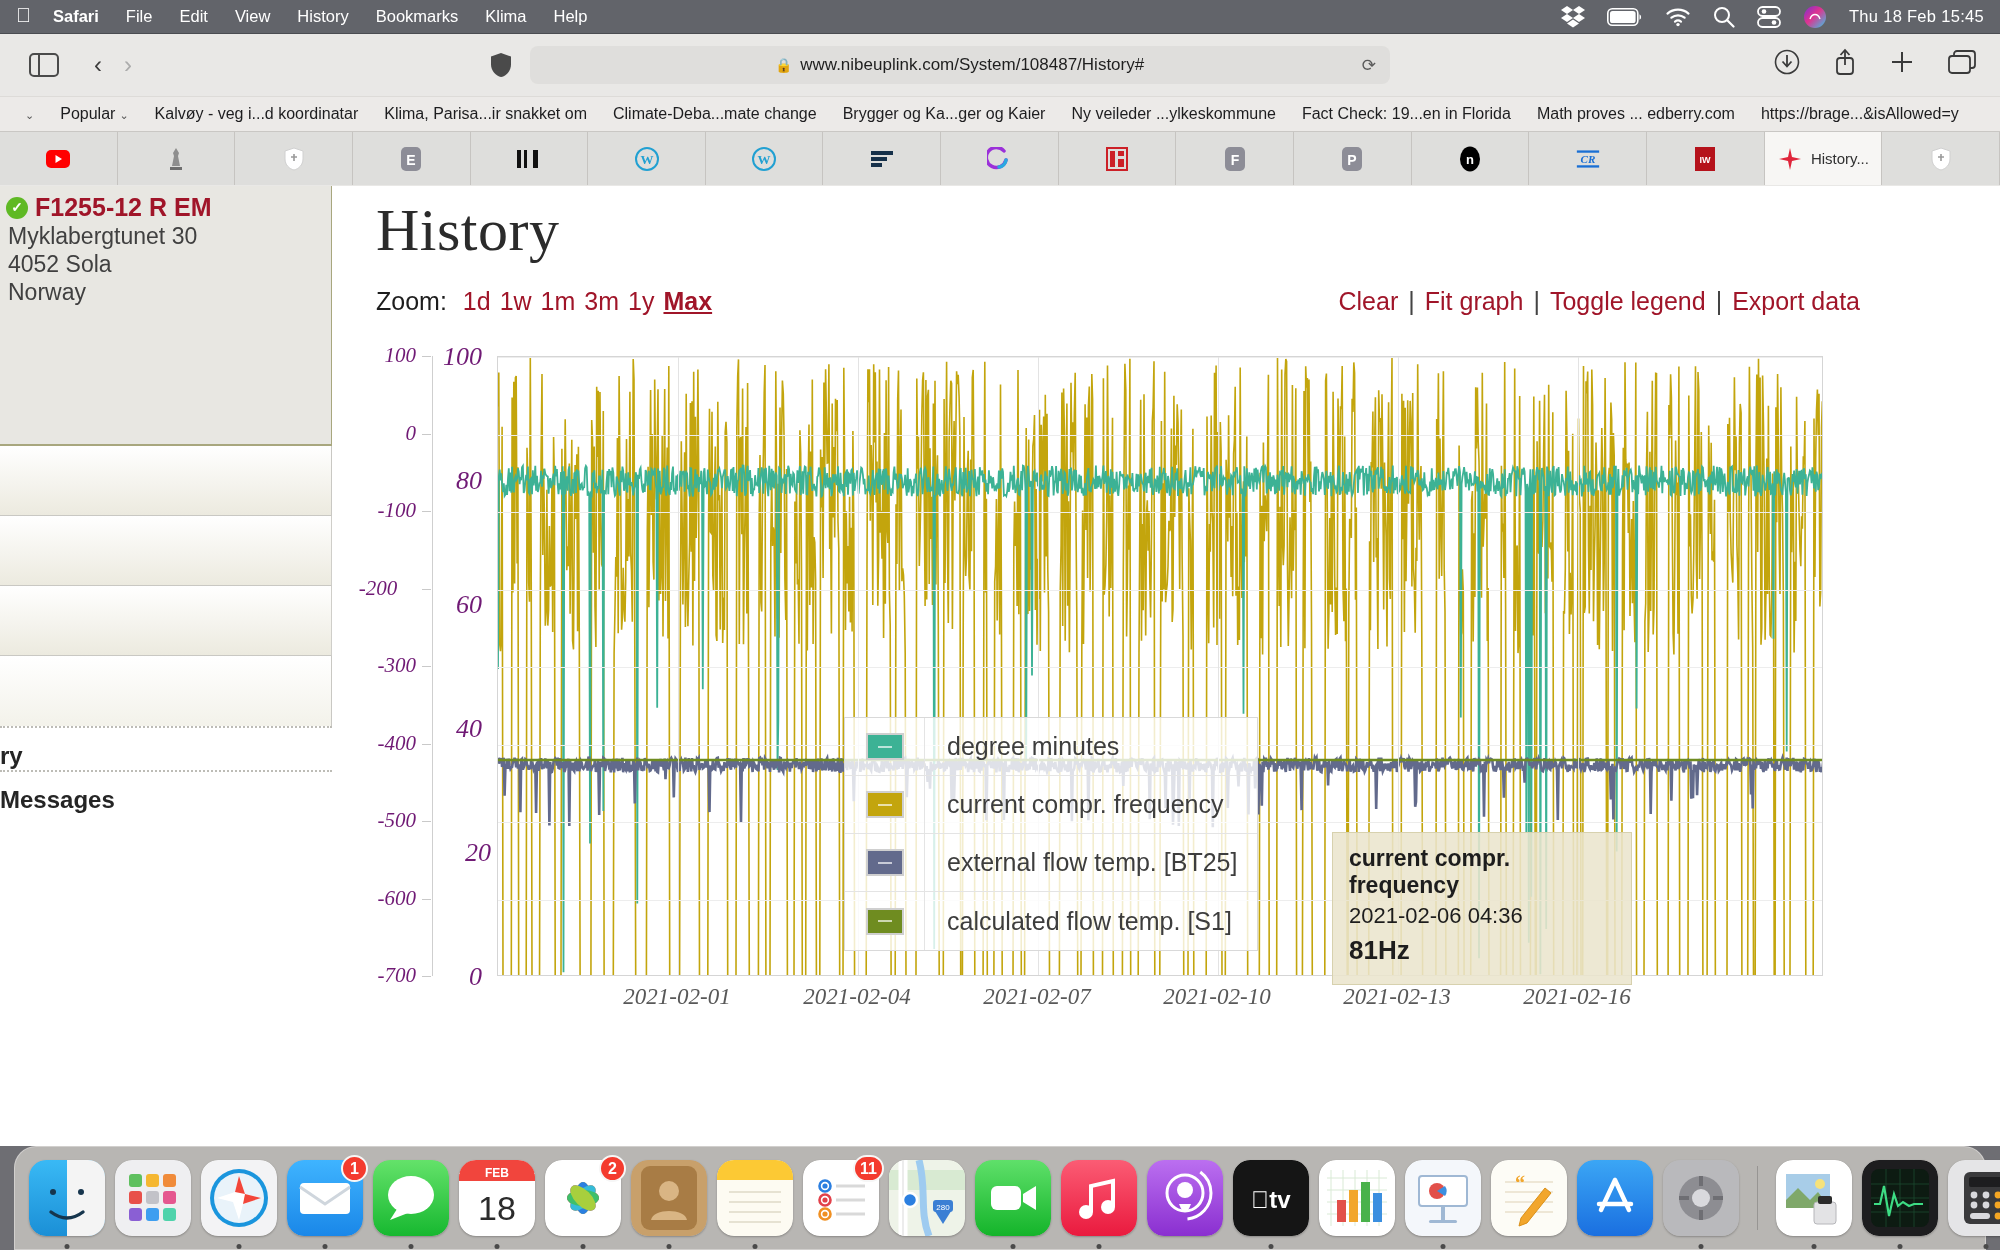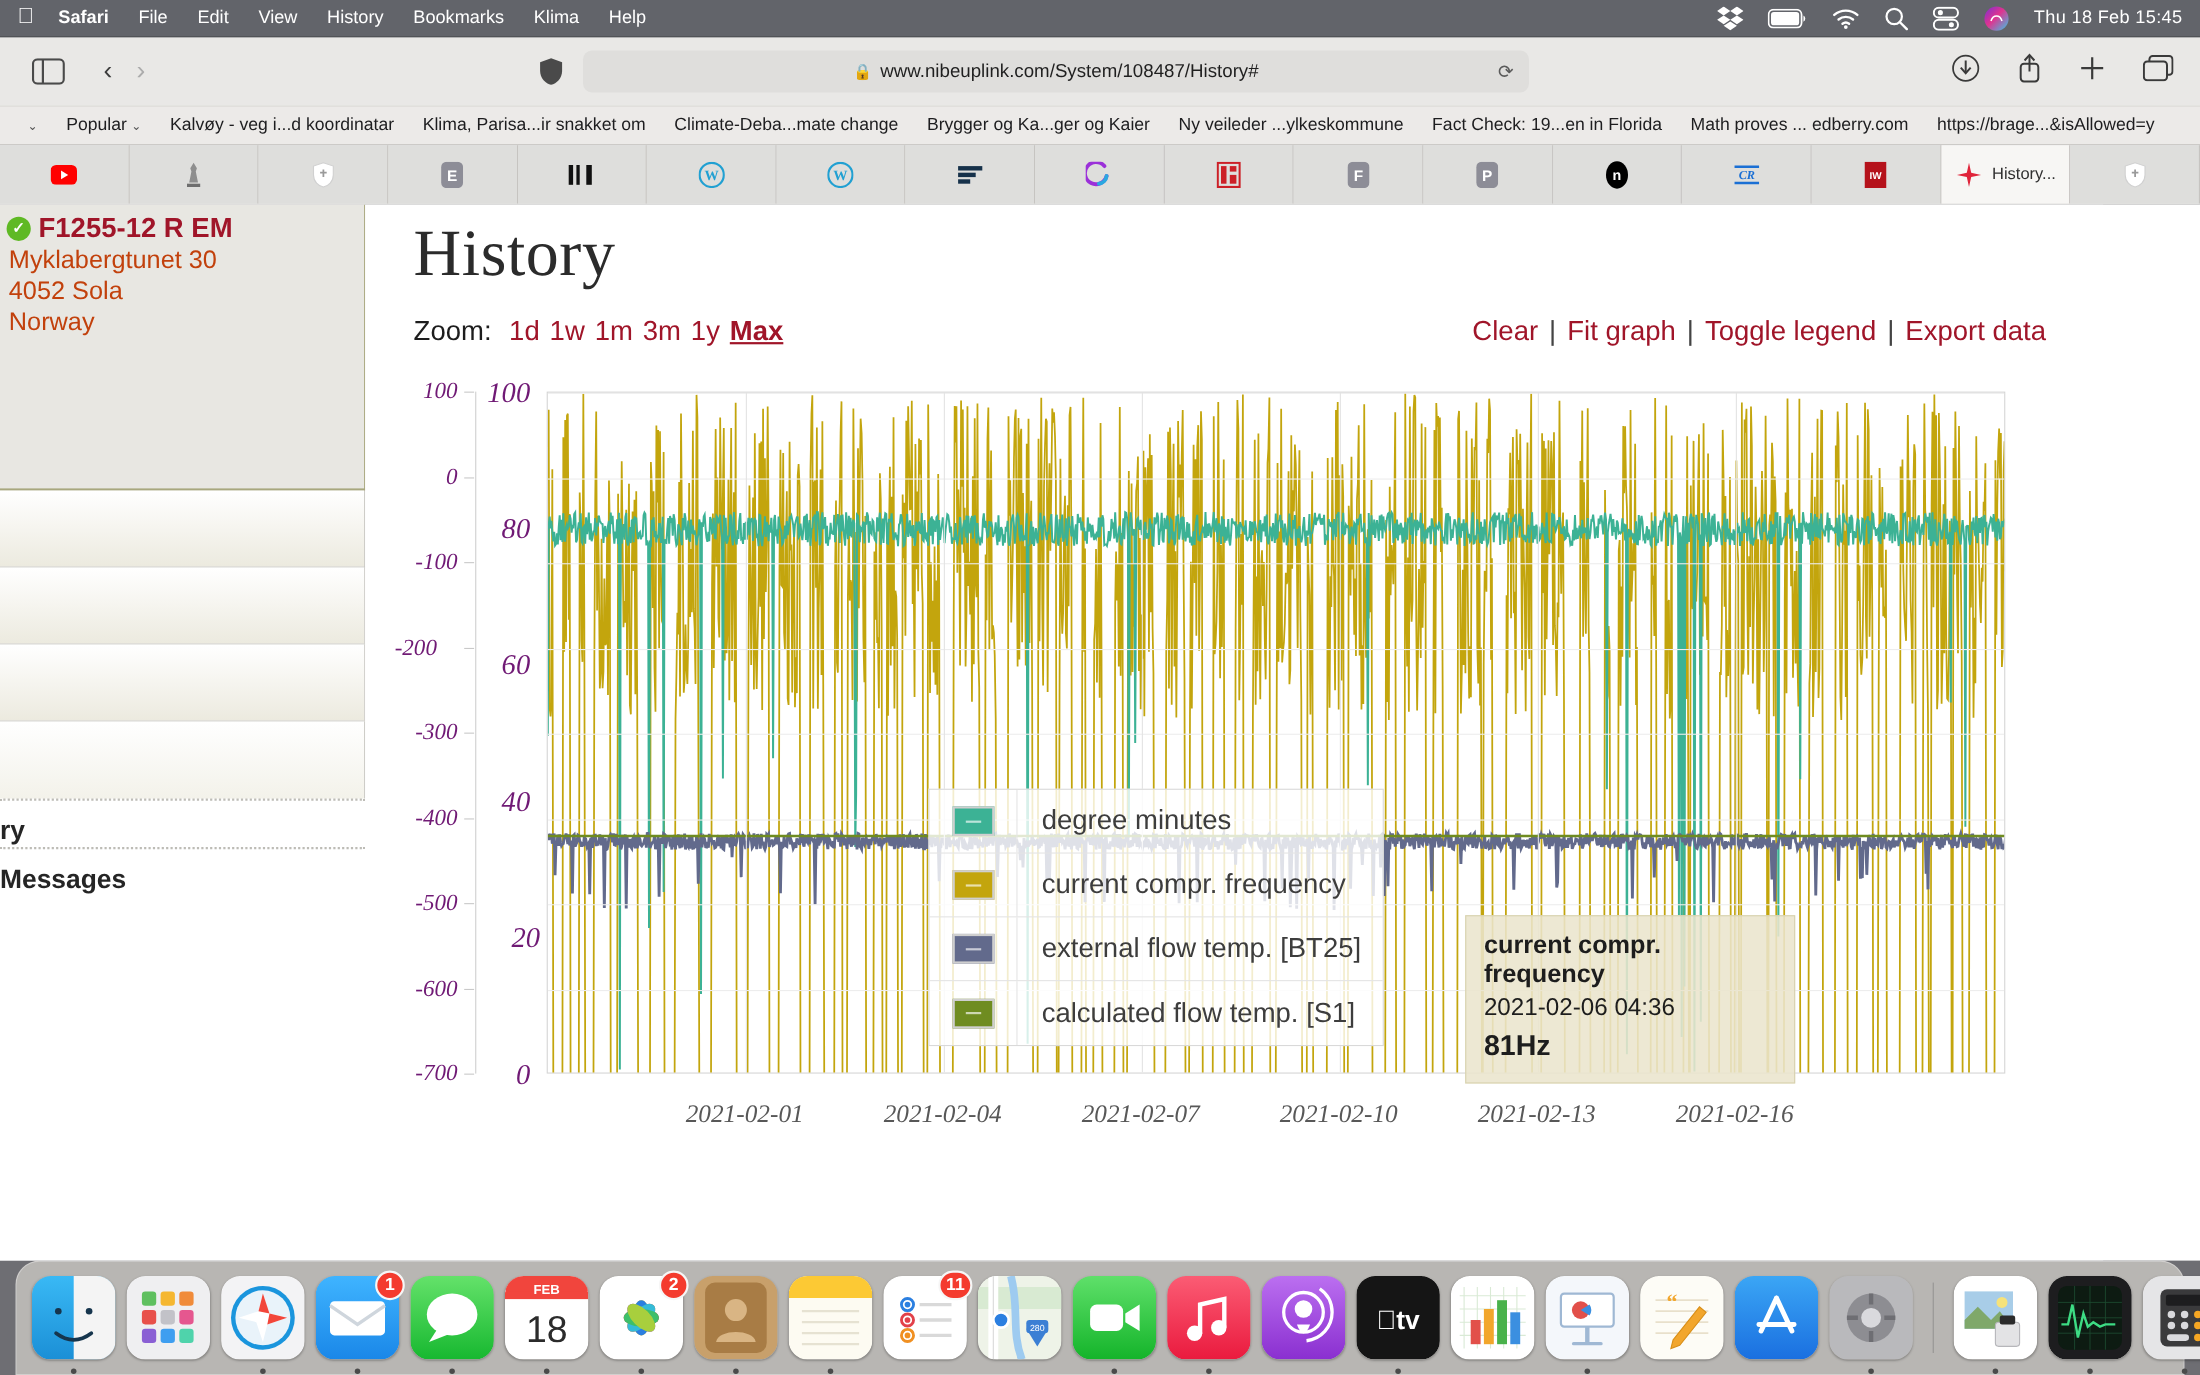--- a/index.html
+++ b/index.html
@@ -113,21 +113,21 @@
     color: #a01529; font-weight: bold; font-size: 25px;
     display: flex; align-items: center; gap: 7px;
     line-height: 1.1;
   }
   .check-badge {
     width: 22px; height: 22px; border-radius: 50%;
     background: #5fb924; color: #fff;
     display:flex; align-items:center; justify-content:center;
     font-size: 14px; flex: none;
   }
-  #nibe-card .addr { color: #c2410c; font-size: 23px; line-height: 1.22; margin-left: 2px; }
+  #nibe-card .addr { color: #404040; font-size: 23px; line-height: 1.22; margin-left: 2px; }
 
   .menu-row {
     height: 70px;
     border-bottom: 1px solid #c9c8c3;
     border-right: 1px solid #c9c8c3;
     background: linear-gradient(#ffffff, #eceadf);
   }
   .menu-row.sub { border-right: 1px solid #cfcec9; }
   .menu-row.plain { background: linear-gradient(#ffffff, #f3f2ea); border-bottom: none; }
   .dotted { border-top: 2px dotted #bdbcb6; }
@@ -181,21 +181,21 @@
     font-size: 21px; color: #701a75;
   }
   .axis-l1 { width: 76px; left: 8px; }
   .axis-l2 { width: 50px; left: 100px; }
   .axis-tick { position: absolute; left: 90px; width: 9px; height: 1px; background: #c9c9c9; }
   #axisline { position: absolute; left: 100px; top: 22px; width: 1px; height: 620px; background: #cfcfcf; }
   .xlabel {
     position: absolute; top: 650px;
     font-family: "Liberation Serif", serif;
     font-style: italic; font-size: 23px; color: #585858;
-    transform: translateX(-50%); white-space: nowrap; margin-top: 16px;
+    transform: translateX(-50%); white-space: nowrap;
   }
 
   
   #legend {
     position: absolute; left: 512px; top: 383px;
     background: rgba(255,255,255,0.80);
     border: 1px solid #d9d9d9;
     z-index: 40;
   }
   #legend .lrow {

